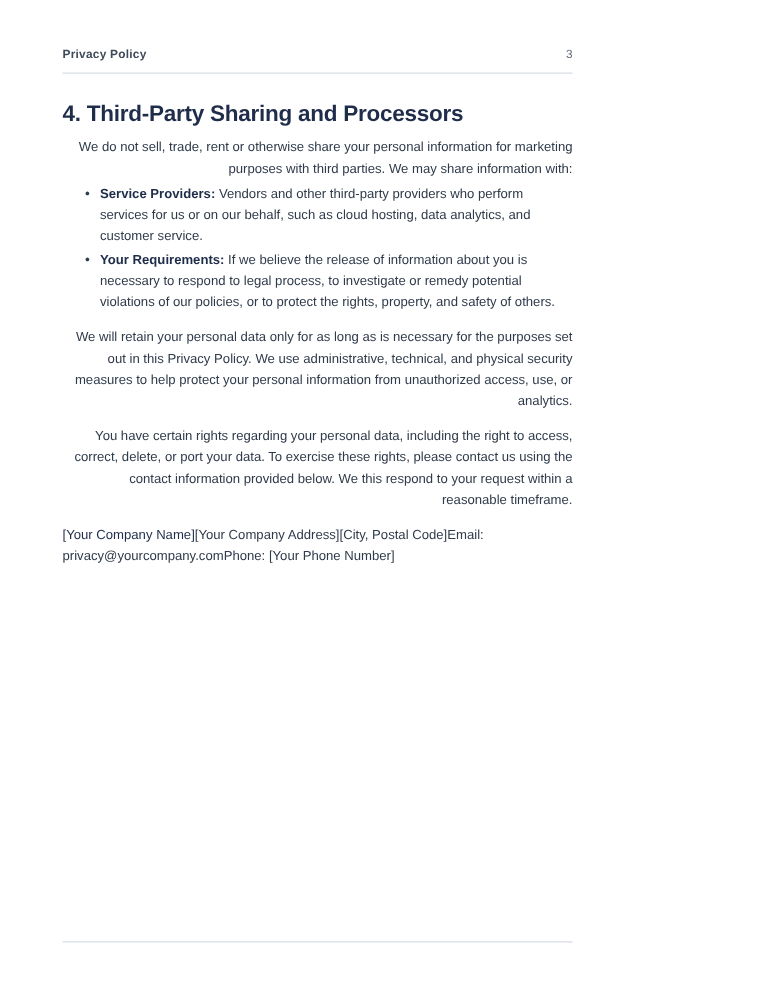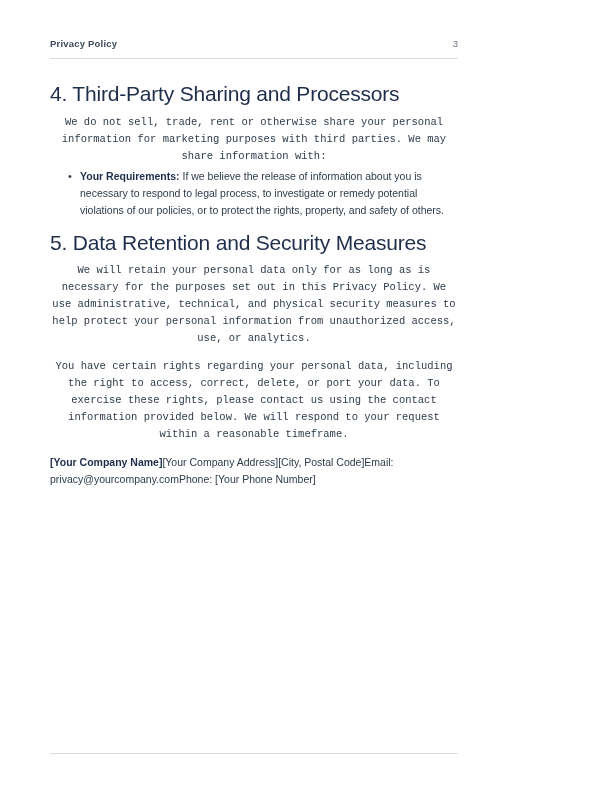--- a/index.html
+++ b/index.html
@@ -38,37 +38,36 @@
   }
   .header-page {
     font-size: 9.5px;
     color: #6b7280;
   }
   
   .content {
     padding-top: 22px;
   }
   h2.section-heading {
-    font-size: 21px;
+    font-size: 18px;
     line-height: 1.22;
-    font-weight: normal;
+    font-weight: bold;
     color: #1f2d4a;
     margin: 0 0 7px 0;
     letter-spacing: -0.2px;
   }
   .section + .section {
     margin-top: 11px;
   }
   p.para {
     font-size: 10.5px;
     line-height: 1.62;
     margin: 0;
     color: #2f3a4a;
-    text-align: center;
-    font-family: Liberation Mono, monospace;
+    text-align: right;
   }
   ul.bullets {
     margin: 3px 0 0 0;
     padding-left: 30px;
     list-style: none;
   }
   ul.bullets li {
     position: relative;
     font-size: 10.5px;
     line-height: 1.62;
@@ -87,21 +86,21 @@
     font-weight: bold;
     color: #1f2d4a;
   }
   .contact-block {
     margin-top: 5px;
     font-size: 10.5px;
     line-height: 1.62;
     color: #2f3a4a;
   }
   .contact-block .company {
-    font-weight: bold;
+    font-weight: normal;
     color: #1f2d4a;
   }
   
   .footer-rule {
     position: absolute;
     left: 50px;
     right: 50px;
     bottom: 38px;
     border-top: 1px solid #d8dde3;
     height: 0;
@@ -117,32 +116,34 @@
     <span class="header-page">3</span>
   </div>
 
   <div class="content">
 
     <div class="section">
       <h2 class="section-heading">4. Third-Party Sharing and Processors</h2>
       <p class="para">We do not sell, trade, rent or otherwise share your personal information for marketing purposes with third parties. We may share information with:</p>
       <ul class="bullets">
         <li>
+          <span class="lead">Service Providers:</span><span> Vendors and other third-party providers who perform services for us or on our behalf, such as cloud hosting, data analytics, and customer service.</span>
+        </li>
+        <li>
           <span class="lead">Your Requirements:</span><span> If we believe the release of information about you is necessary to respond to legal process, to investigate or remedy potential violations of our policies, or to protect the rights, property, and safety of others.</span>
         </li>
       </ul>
     </div>
 
     <div class="section">
-      <h2 class="section-heading">5. Data Retention and Security Measures</h2>
       <p class="para">We will retain your personal data only for as long as is necessary for the purposes set out in this Privacy Policy. We use administrative, technical, and physical security measures to help protect your personal information from unauthorized access, use, or analytics.</p>
     </div>
 
     <div class="section">
-      <p class="para">You have certain rights regarding your personal data, including the right to access, correct, delete, or port your data. To exercise these rights, please contact us using the contact information provided below. We will respond to your request within a reasonable timeframe.</p>
+      <p class="para">You have certain rights regarding your personal data, including the right to access, correct, delete, or port your data. To exercise these rights, please contact us using the contact information provided below. We this respond to your request within a reasonable timeframe.</p>
     </div>
 
     <div class="section">
       <div class="contact-block">
         <span class="company">[Your Company Name]</span><span>[Your Company Address][City, Postal Code]Email: privacy@yourcompany.comPhone: [Your Phone Number]</span>
       </div>
     </div>
 
   </div>
 

